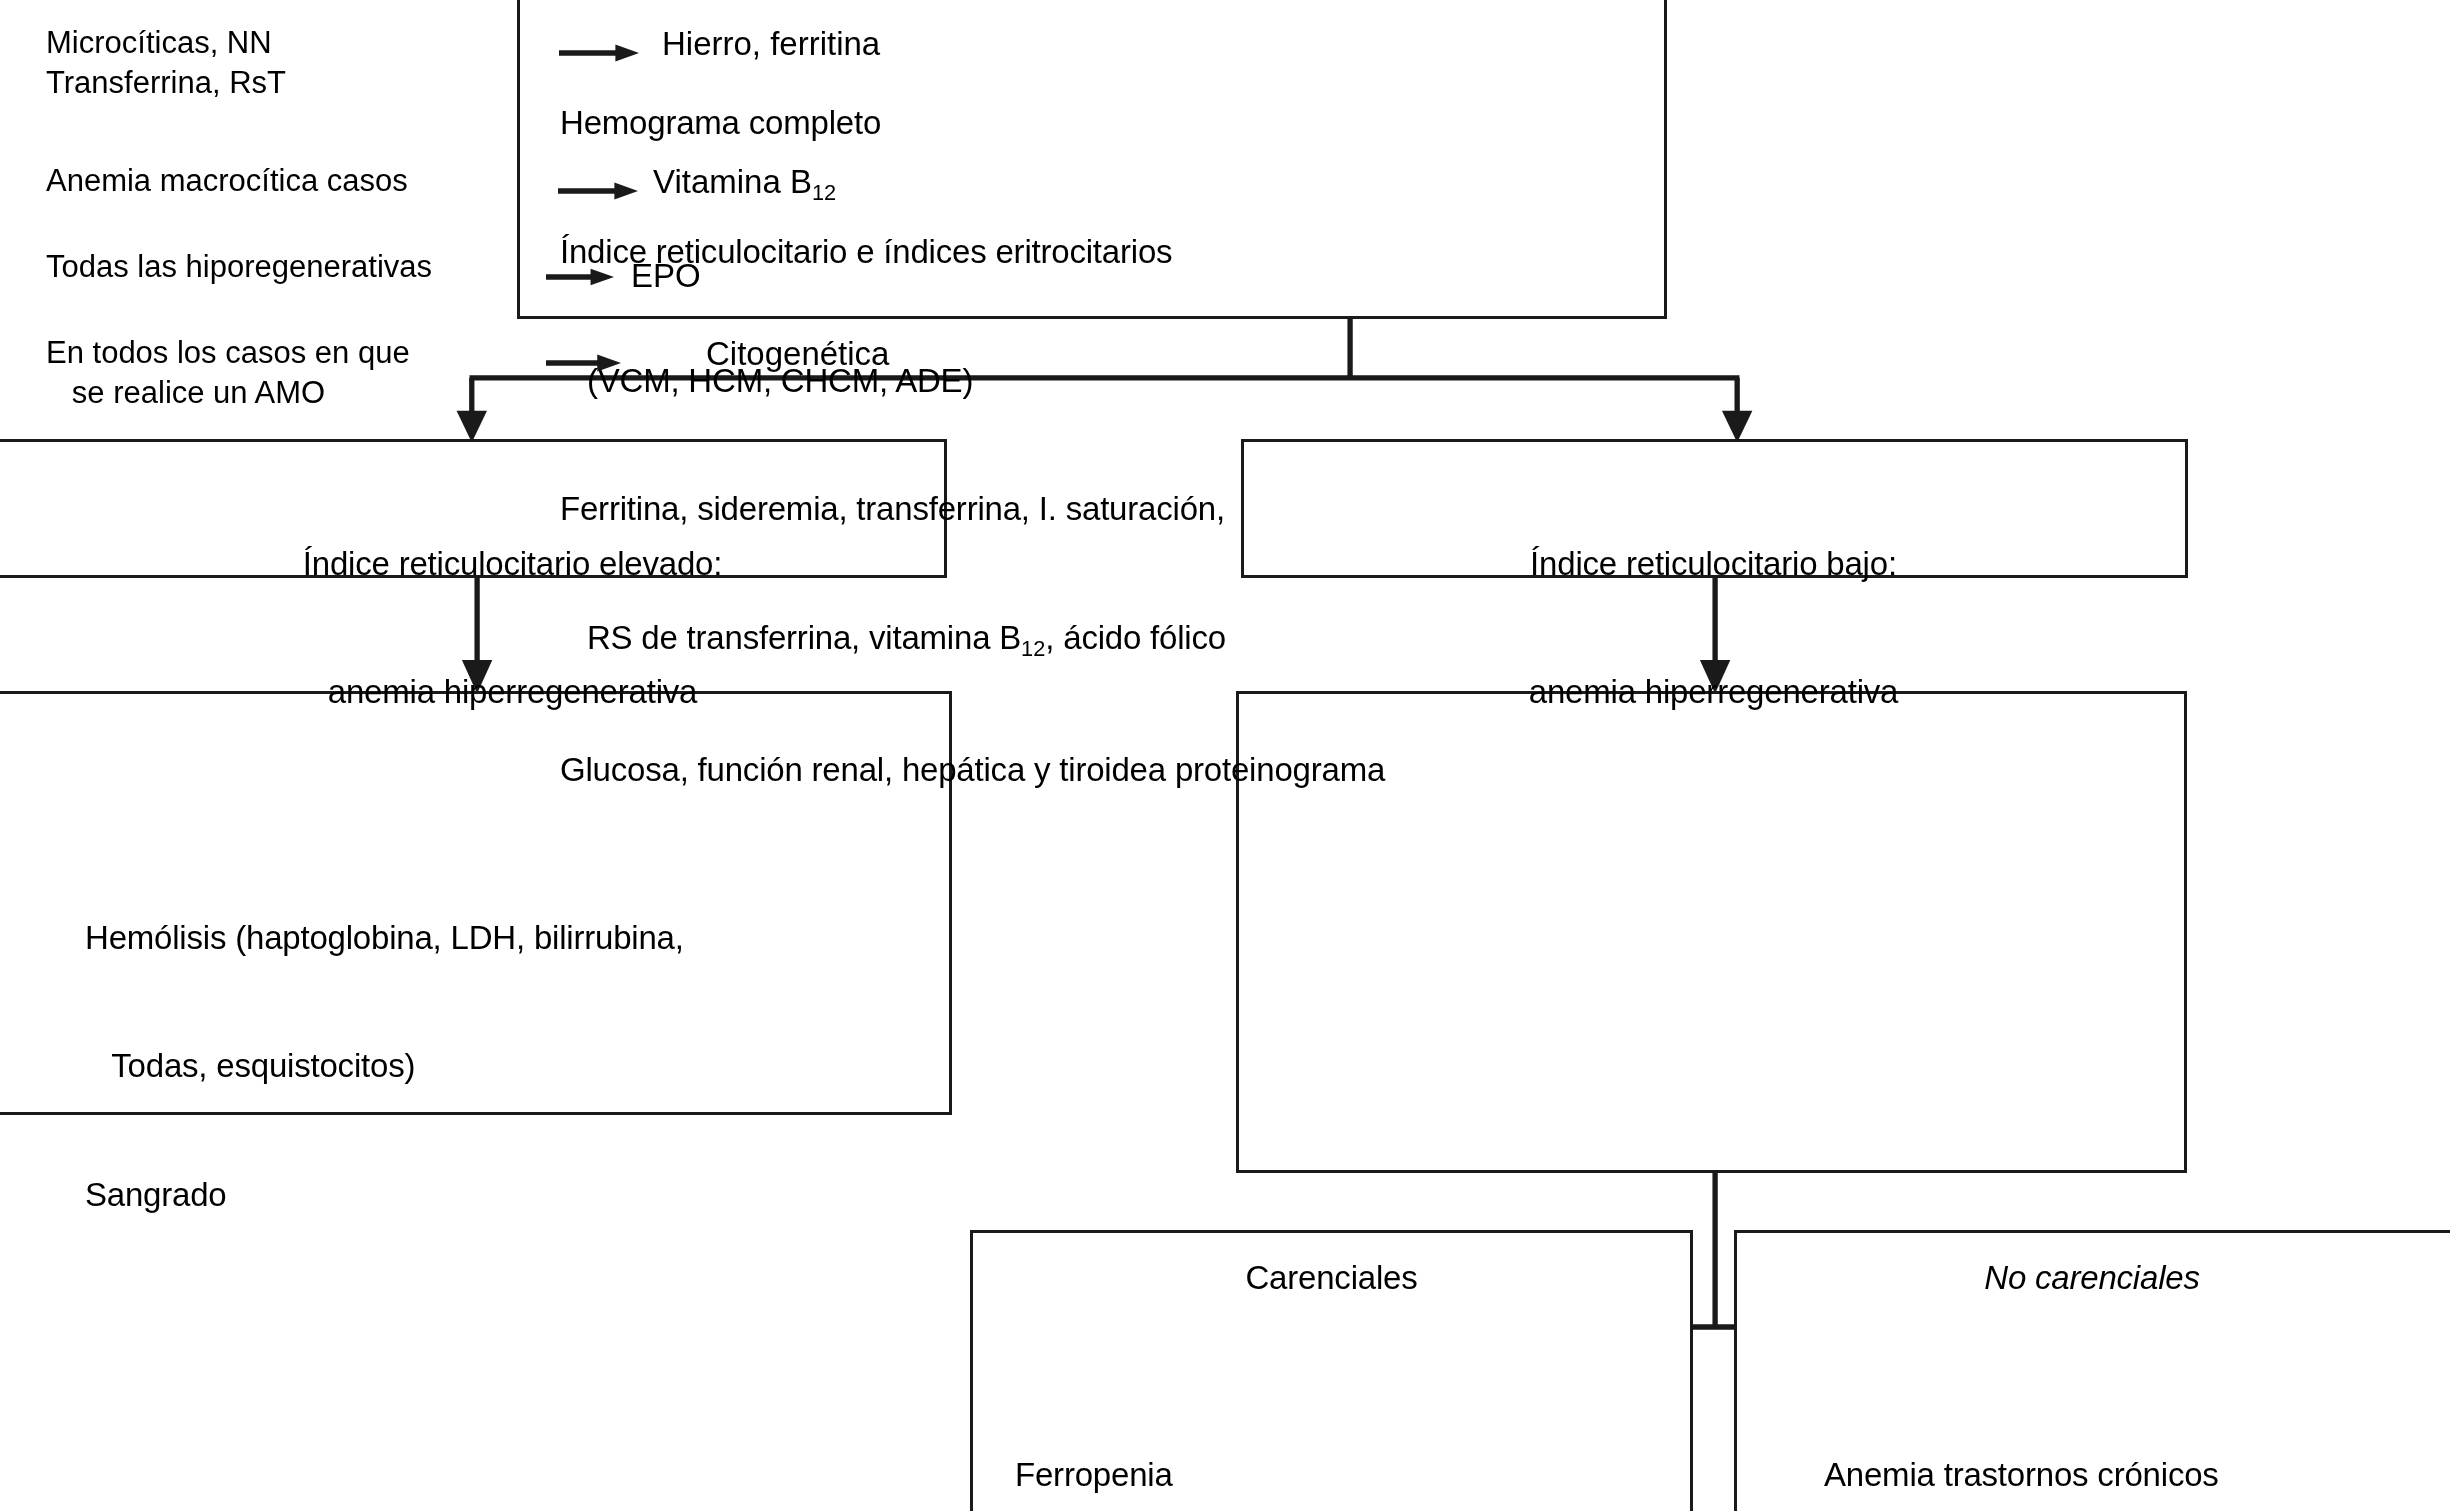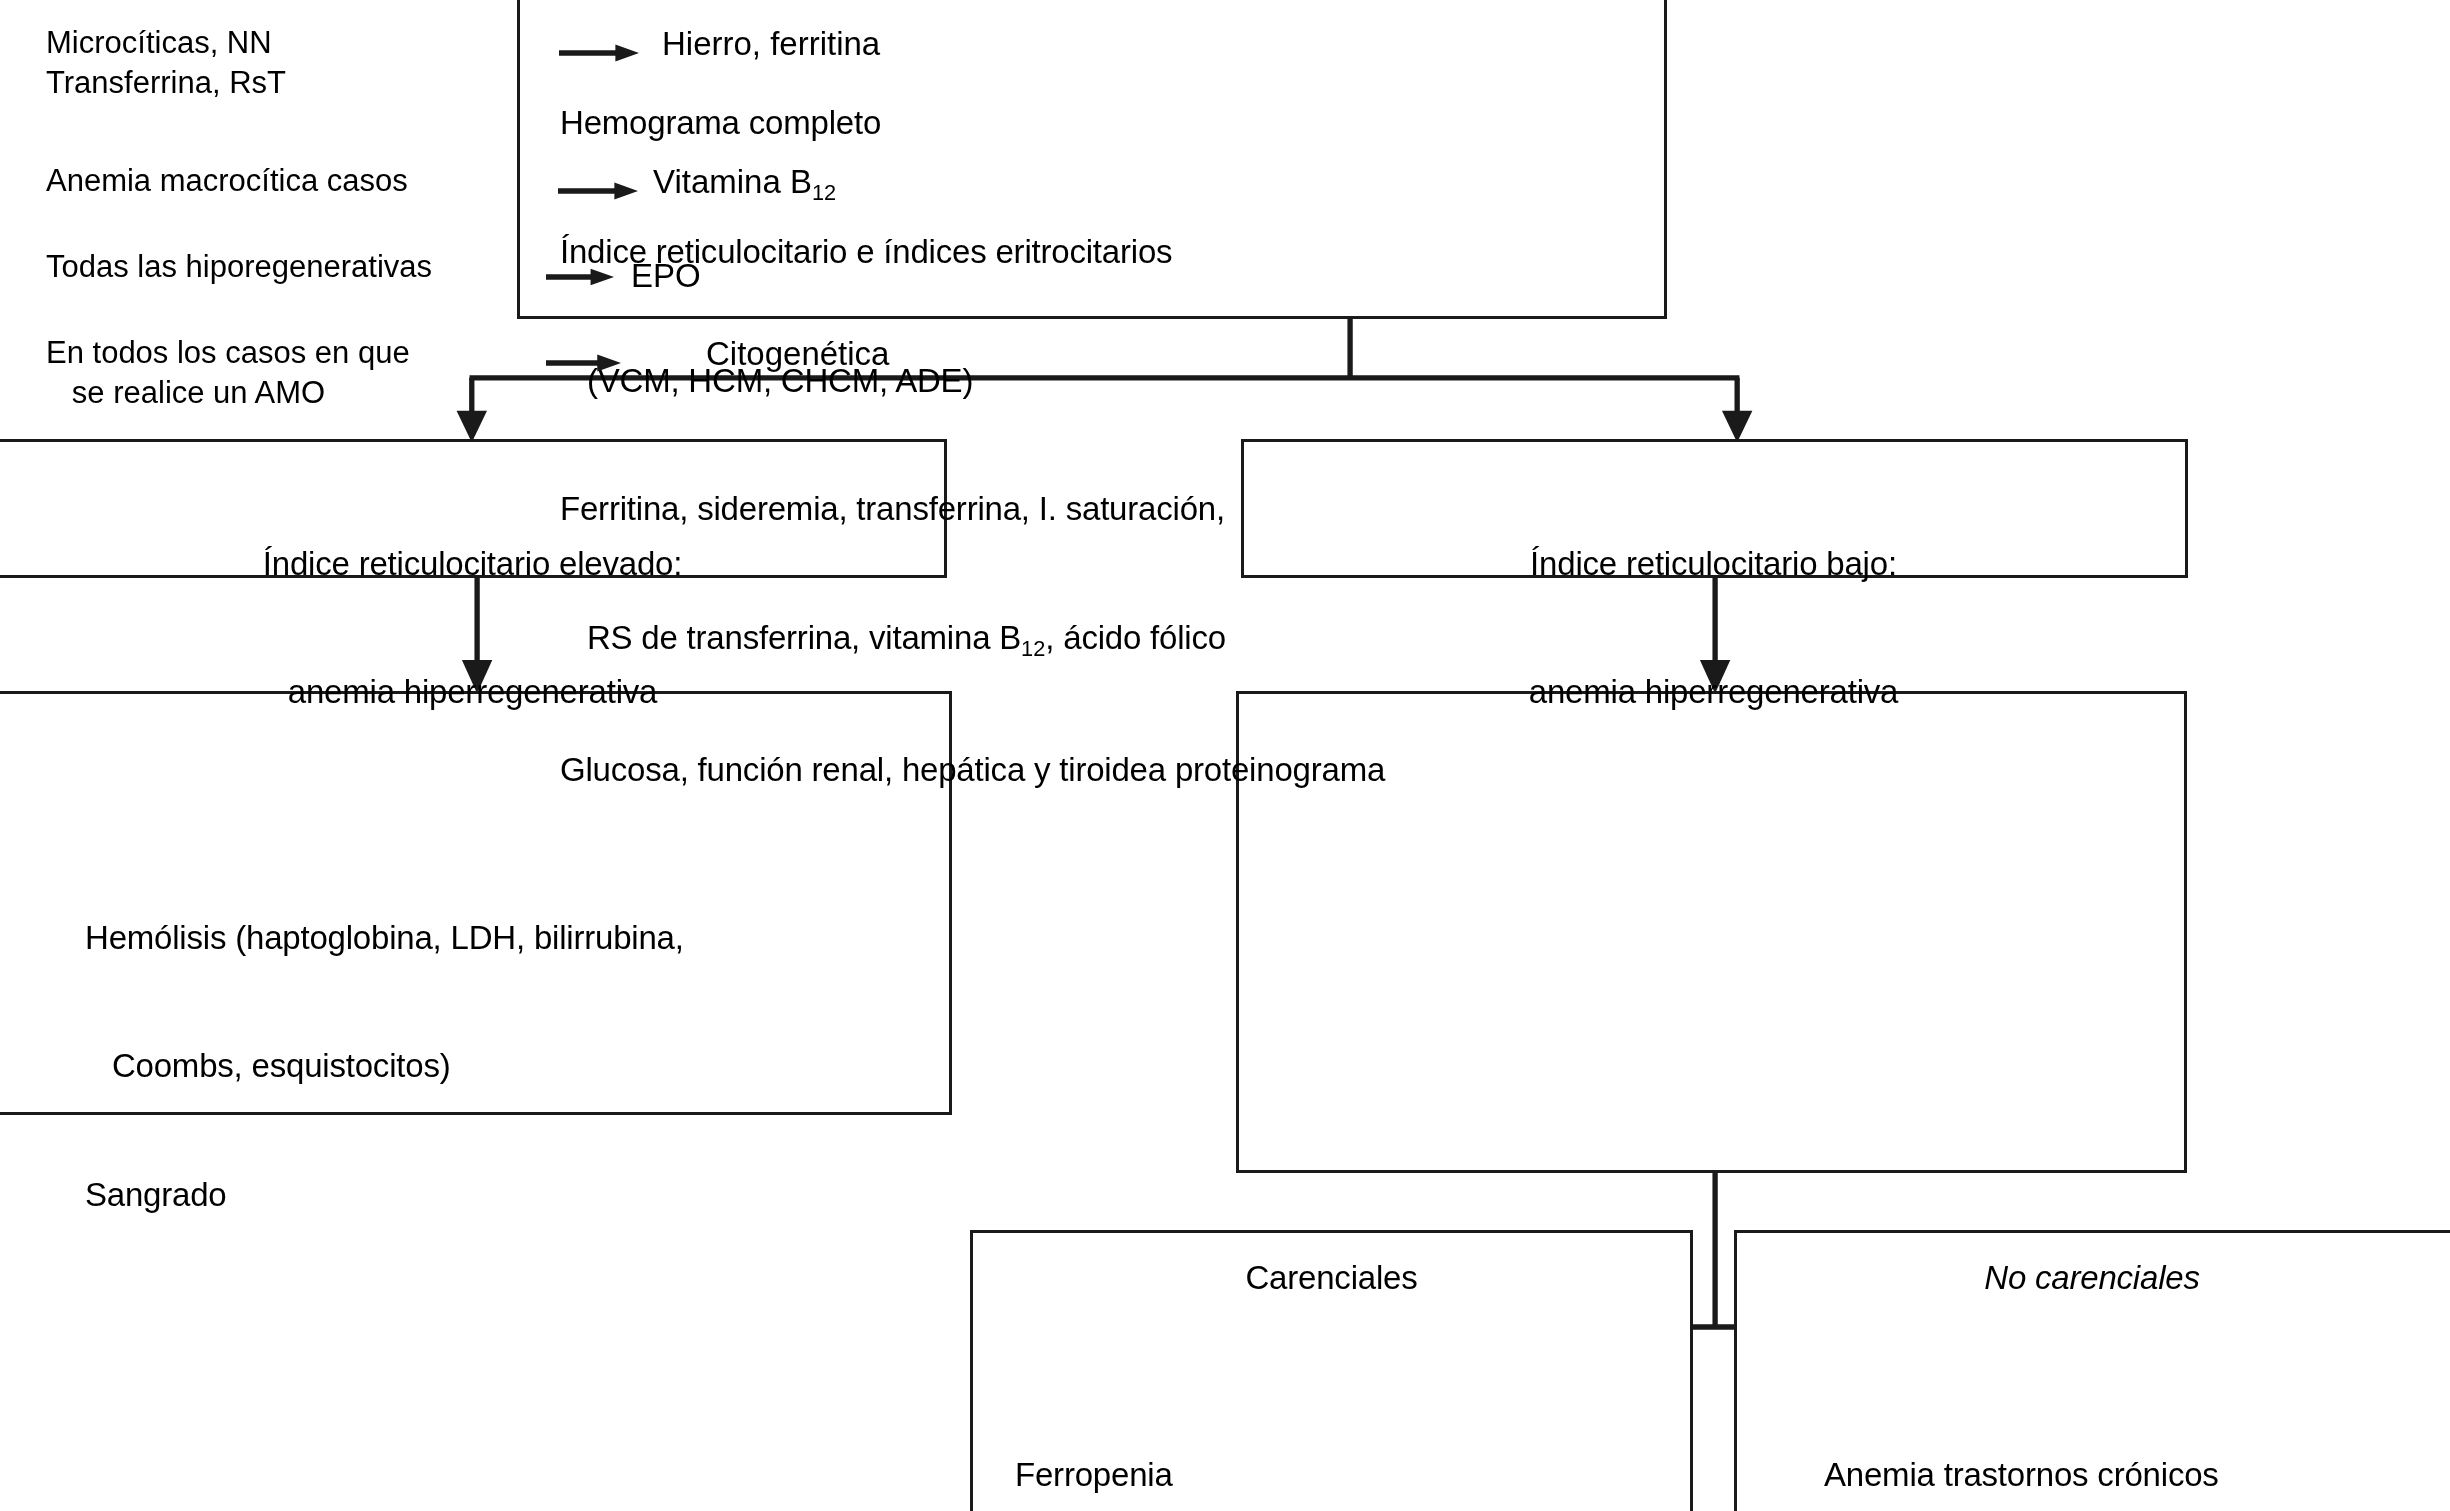--- a/index.html
+++ b/index.html
@@ -34,21 +34,21 @@
   .f44 { font-size: 33px; }
   .sub { font-size: 0.66em; vertical-align: -0.30em; letter-spacing: 0; }
   .ctr { text-align: center; }
 
   
   #box-root { left: 517px; top: -7.6px; width: 1150px; height: 327px; }
   #root-text { left: 560px; top: 16.7px; width: 1080px; }
 
   
   #box-hyper { left: -4.6px; top: 439px; width: 952px; height: 139px; }
-  #hyper-text { left: 0px; top: 457px; width: 945px; }
+  #hyper-text { left: 0px; top: 457px; width: 945px; padding-left: 40px; }
 
   #box-hypo { left: 1241px; top: 439px; width: 947px; height: 139px; }
   #hypo-text { left: 1241px; top: 457px; width: 945px; }
 
   
   #box-hemolysis { left: -4.6px; top: 691px; width: 957px; height: 424px; }
   #hemolysis-text { left: 85px; top: 831px; width: 799px; }
 
   #box-studies { left: 1236px; top: 691px; width: 951px; height: 482px; }
   #studies-rows { left: 1236px; top: 691px; width: 951px; height: 482px; }
@@ -147,21 +147,21 @@
 
 <div class="box" id="box-hypo"></div>
 <div class="txt f44 ctr" id="hypo-text">
   <div>Índice reticulocitario bajo:</div>
   <div>anemia hiperregenerativa</div>
 </div>
 
 <div class="box" id="box-hemolysis"></div>
 <div class="txt f44" id="hemolysis-text">
   <div>Hemólisis (haptoglobina, LDH, bilirrubina,</div>
-  <div>   Coombs, esquistocitos)</div>
+  <div>   Todas, esquistocitos)</div>
   <div>Sangrado</div>
 </div>
 
 <div class="box" id="box-studies"></div>
 <div id="studies-rows">
 
   <div class="srow" style="top:23px;">
     <span class="lhs"><span>Microcíticas, NN</span><br><span>Transferrina, RsT</span></span>
     <span class="arrow-wrap" style="left:559px;">
       <svg class="harrow" width="80" height="20" viewBox="0 0 105 26" xmlns="http://www.w3.org/2000/svg">

